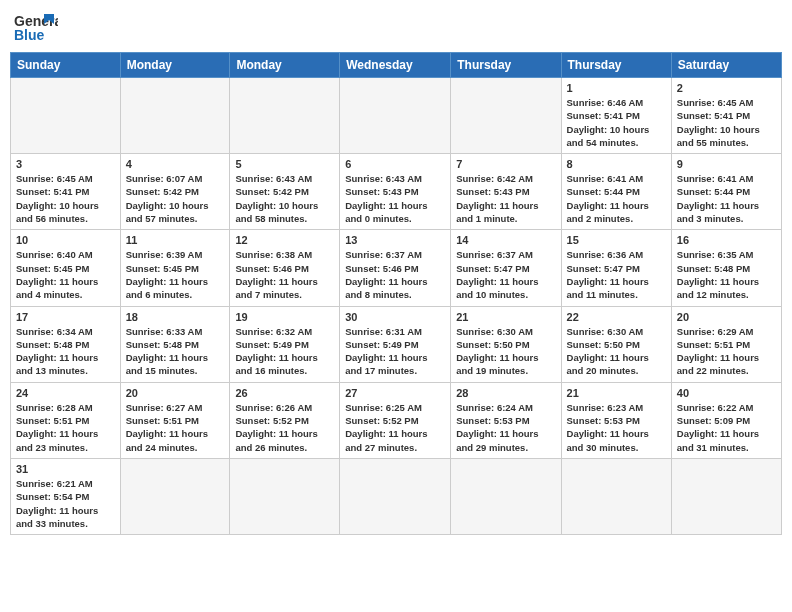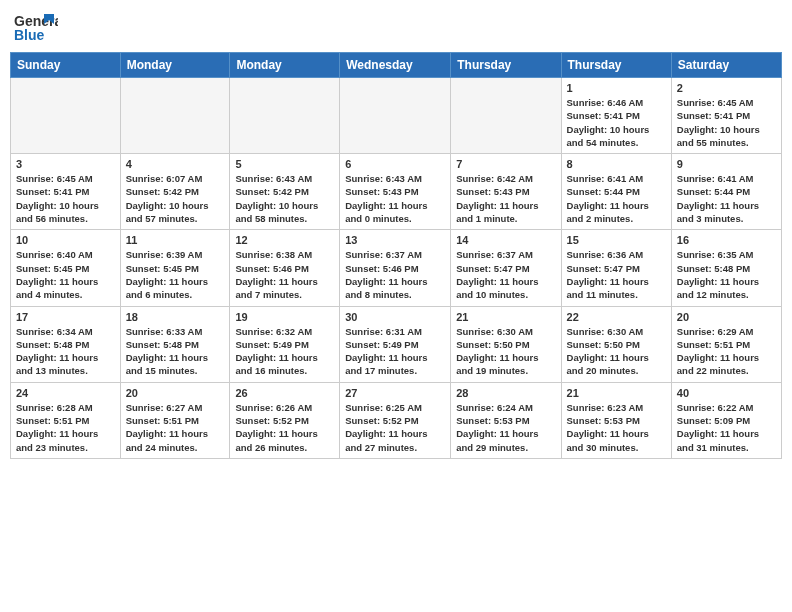--- a/index.html
+++ b/index.html
@@ -323,14 +323,29 @@
 and 30 minutes.</div>
         </td>
         <td>
           <span class="day-number">40</span>
           <div class="day-info">Sunrise: 6:22 AM
 Sunset: 5:09 PM
 Daylight: 11 hours
 and 31 minutes.</div>
         </td>
       </tr>
+      <tr>
+        <td>
+          <span class="day-number">31</span>
+          <div class="day-info">Sunrise: 6:21 AM
+Sunset: 5:54 PM
+Daylight: 11 hours
+and 33 minutes.</div>
+        </td>
+        <td class="empty"></td>
+        <td class="empty"></td>
+        <td class="empty"></td>
+        <td class="empty"></td>
+        <td class="empty"></td>
+        <td class="empty"></td>
+      </tr>
     </tbody>
 </table>
 
 </body></html>

